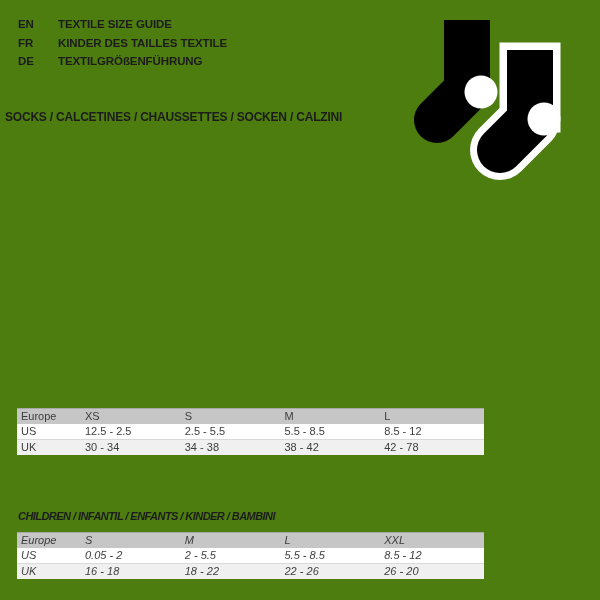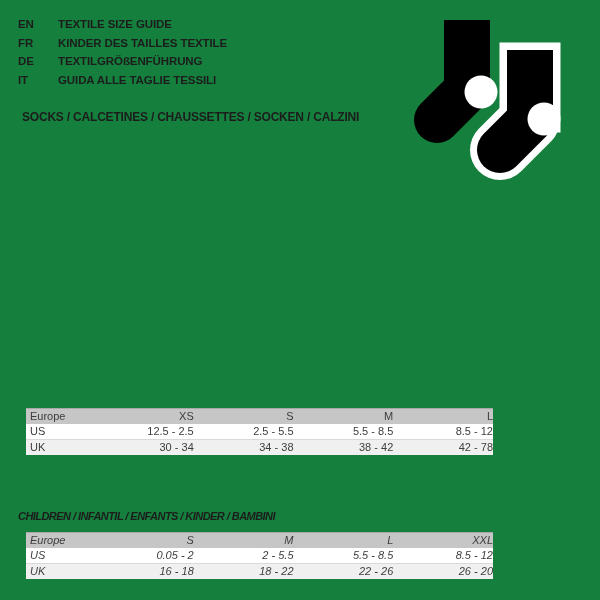--- a/index.html
+++ b/index.html
@@ -10,40 +10,40 @@
     --title-text:#1c1c1c;
     --table-text:#3d3d3d;
   }
   *{box-sizing:border-box;}
   html,body{margin:0;padding:0;}
   body{
     width:600px;height:600px;background:#ffffff;
     font-family:"Liberation Sans",sans-serif;
     -webkit-font-smoothing:antialiased;
   }
-  .canvas{position:relative;width:600px;height:600px;background:#15803d;overflow:hidden;color:var(--title-text);}
+  .canvas{position:relative;width:600px;height:600px;background:#4d7c0f;overflow:hidden;color:var(--title-text);}
 
   
   .lang-list{position:absolute;left:18px;top:15px;}
   .lang-row{display:flex;height:18.6px;align-items:center;font-weight:bold;font-size:11.5px;letter-spacing:-0.1px;white-space:nowrap;}
   .lang-code{width:40px;flex:0 0 40px;}
 
   
-  .product-line{position:absolute;left:22px;top:110px;font-weight:bold;font-size:12px;letter-spacing:-0.2px;white-space:nowrap;}
+  .product-line{position:absolute;left:5px;top:110px;font-weight:bold;font-size:12px;letter-spacing:-0.2px;white-space:nowrap;}
 
   
   .socks-icon{position:absolute;left:404px;top:12px;}
 
   
   .table-block{position:absolute;left:17px;width:467px;}
   .table-block.first{top:408px;}
   .table-block.second{top:510px;font-style:italic;}
   .table-title{font-weight:bold;font-size:11px;letter-spacing:-0.55px;line-height:13px;margin:0 0 9px 1px;color:var(--title-text);white-space:nowrap;}
-  table.size-table{width:467px;border-collapse:collapse;table-layout:fixed;font-size:11px;color:var(--table-text);margin-left:9px;}
-  table.size-table th,table.size-table td{height:15px;line-height:15px;padding:0;font-weight:normal;text-align:right;overflow:hidden;white-space:nowrap;}
+  table.size-table{width:467px;border-collapse:collapse;table-layout:fixed;font-size:11px;color:var(--table-text);}
+  table.size-table th,table.size-table td{height:15px;line-height:15px;padding:0;font-weight:normal;text-align:left;overflow:hidden;white-space:nowrap;}
   table.size-table th:first-child,table.size-table td:first-child{width:68px;text-align:left;padding-left:4px;}
   table.size-table thead tr{background:var(--header-row-bg);border-top:1px solid var(--header-top-border);}
   table.size-table tbody tr.row-us{background:#ffffff;border-bottom:1px solid var(--row-divider);}
   table.size-table tbody tr.row-uk{background:var(--alt-row-bg);}
 </style>
 </head>
 <body>
 
 <div class="canvas">
 
@@ -52,24 +52,20 @@
       <span class="lang-code">EN</span>
       <span class="lang-label">TEXTILE SIZE GUIDE</span>
     </div>
     <div class="lang-row">
       <span class="lang-code">FR</span>
       <span class="lang-label">KINDER DES TAILLES TEXTILE</span>
     </div>
     <div class="lang-row">
       <span class="lang-code">DE</span>
       <span class="lang-label">TEXTILGRÖßENFÜHRUNG</span>
-    </div>
-    <div class="lang-row">
-      <span class="lang-code">IT</span>
-      <span class="lang-label">GUIDA ALLE TAGLIE TESSILI</span>
     </div>
   </div>
 
   <div class="product-line">SOCKS / CALCETINES / CHAUSSETTES / SOCKEN / CALZINI</div>
 
   <svg class="socks-icon" width="165" height="170" viewBox="0 0 165 170" aria-hidden="true">
     <g>
       <rect x="40" y="8" width="46" height="75" fill="#000000"></rect>
       <line x1="33" y1="108" x2="63" y2="78" stroke="#000000" stroke-width="46" stroke-linecap="round"></line>
       <circle cx="77" cy="80" r="16.5" fill="#ffffff"></circle>

